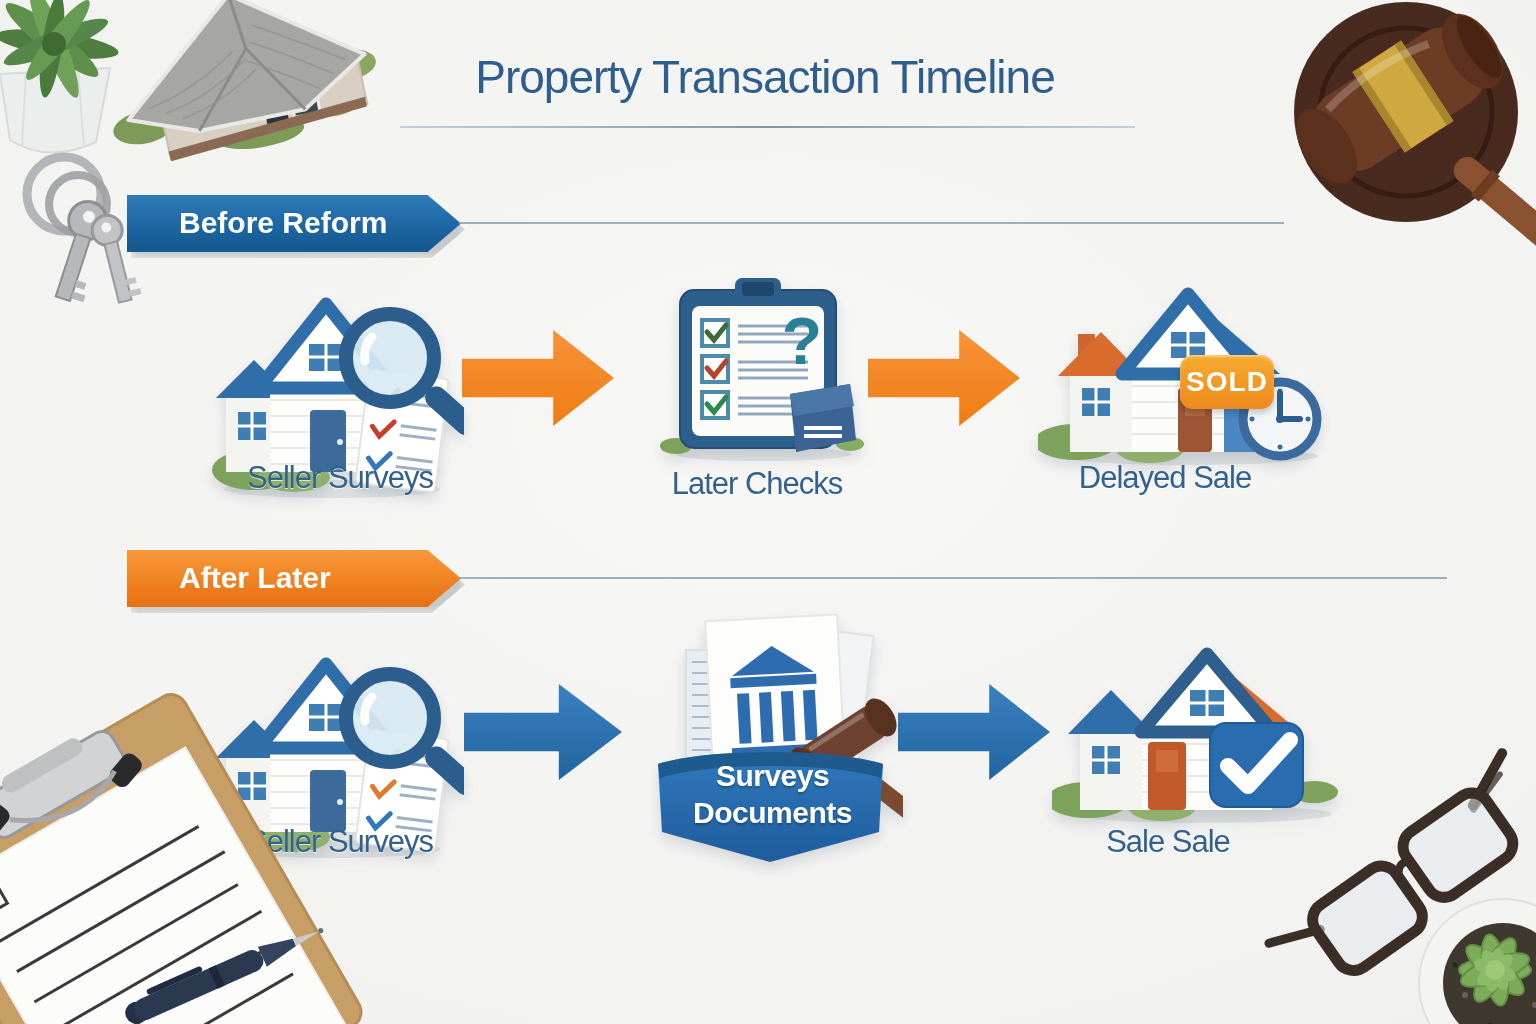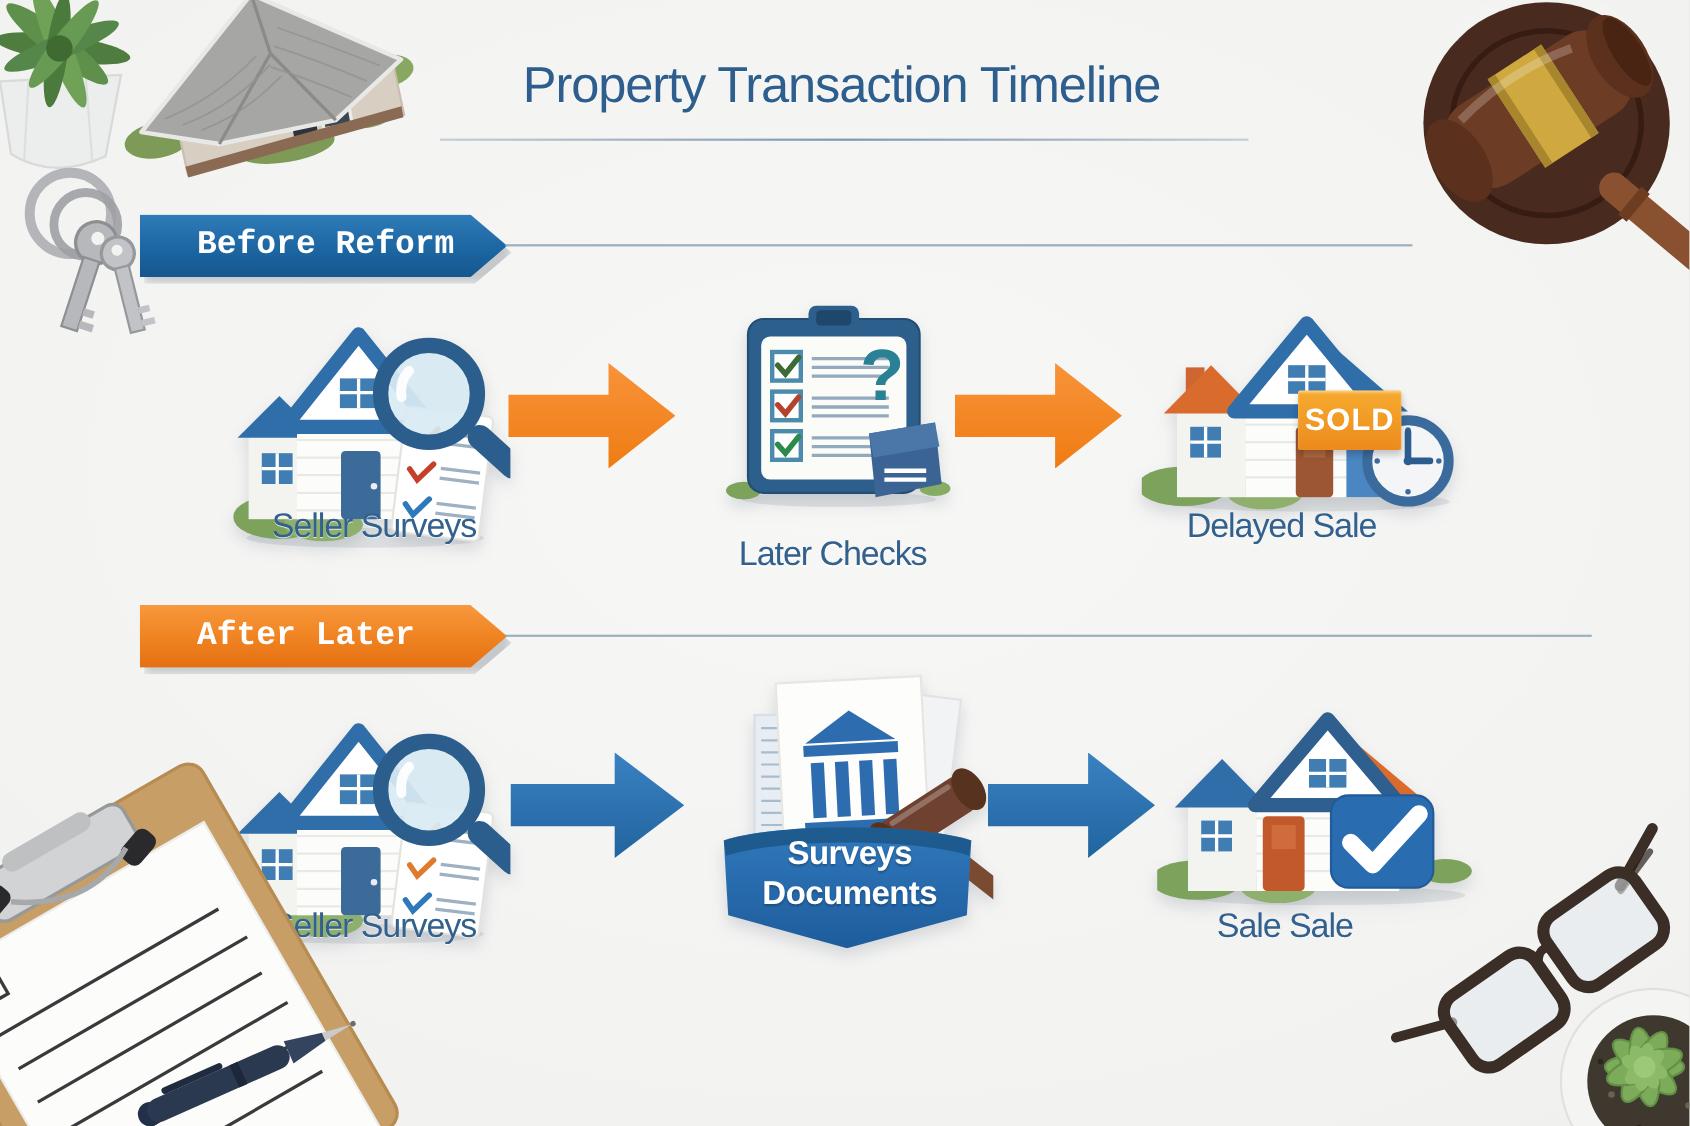--- a/index.html
+++ b/index.html
@@ -15,21 +15,21 @@
     left:380px;top:50px;width:770px;text-align:center;
     font-size:46px;font-weight:normal;letter-spacing:-1px;color:#2d5e8d;
     text-shadow:0 1px 1px rgba(255,255,255,.8);
   }
   .title-rule{left:400px;top:126px;width:735px;height:2px;
     background:linear-gradient(90deg,#c3cfd9 0%, #7e98ad 50%, #c3cfd9 100%);}
   
   .banner{
     left:127px;width:334px;height:57px;box-sizing:border-box;padding-left:52px;
     clip-path:polygon(0 0, 90% 0, 100% 50%, 90% 100%, 0 100%);
-    color:#ffffff;font-size:30px;font-weight:bold;line-height:56px;letter-spacing:0;font-family:Liberation Mono, monospace;
+    color:#ffffff;font-size:30px;font-weight:bold;line-height:56px;letter-spacing:0;
   }
   .banner-shadow{left:131px;width:334px;height:57px;filter:blur(5px);opacity:.28;background:#4a5660;
     clip-path:polygon(0 0, 90% 0, 100% 50%, 90% 100%, 0 100%);}
   .banner.before{top:195px;background:linear-gradient(180deg,#2f7cb8 0%, #1c66a2 55%, #15578e 100%);}
   .banner.after{top:550px;background:linear-gradient(180deg,#f8983c 0%, #ef8220 55%, #e56f12 100%);}
   .bshadow1{top:201px;} .bshadow2{top:556px;}
   .hline{height:2px;background:#8ba3b3;opacity:.85;}
   .hline.l1{left:459px;top:222px;width:825px;}
   .hline.l2{left:459px;top:577px;width:988px;}
   
@@ -42,21 +42,21 @@
   .a3{left:464px;top:684px;width:158px;height:96px;}
   .a4{left:898px;top:684px;width:152px;height:96px;}
   
   .step-label{
     width:260px;text-align:center;font-size:31px;font-weight:normal;letter-spacing:-1px;
     color:#33618e;text-shadow:0 1px 0 rgba(255,255,255,.7);
   }
   .icon-svg{filter:drop-shadow(0 7px 7px rgba(70,85,100,.18));}
   
   .sold-badge{
-    left:1180px;top:355px;width:94px;height:54px;border-radius:2px;
+    left:1180px;top:355px;width:94px;height:54px;border-radius:13px;
     background:linear-gradient(180deg,#f6ab2f,#ec8a1d);
     color:#fff;font-weight:bold;font-size:28px;line-height:54px;text-align:center;letter-spacing:1px;
     box-shadow:0 4px 6px rgba(0,0,0,.2), inset 0 2px 2px rgba(255,255,255,.4);
   }
   .qmark{left:766px;top:303px;width:72px;text-align:center;font-size:66px;font-weight:bold;color:#2a8094;}
   .reform-text{left:655px;top:757px;width:235px;text-align:center;color:#ffffff;
     font-size:30px;font-weight:bold;line-height:37px;letter-spacing:-0.5px;
     text-shadow:0 2px 2px rgba(0,0,0,.25);}
 </style>
 </head>
@@ -134,21 +134,21 @@
       <path d="M49 128 l7 8 12 -15" stroke="#2c8a4a" stroke-width="5" fill="none" stroke-linecap="round"></path>
       <path d="M80 122 H150 M80 130 H150 M80 138 H150" stroke="#93a9bd" stroke-width="3"></path>
     </g>
     <g>
       <polygon points="132,118 192,108 198,164 138,176" fill="#3b6394"></polygon>
       <polygon points="132,118 192,108 196,130 136,140" fill="#4a77a8"></polygon>
       <path d="M146 152 H184 M146 160 H184" stroke="#ffffff" stroke-width="4"></path>
     </g>
   </svg>
   <div class="abs qmark">?</div>
-  <div class="abs step-label" style="left:627px;top:486px;">Later Checks</div>
+  <div class="abs step-label" style="left:627px;top:466px;">Later Checks</div>
 
   <div class="abs arrow orange a2"></div>
 
   <svg class="abs icon-svg" style="left:1038px;top:276px;" width="300" height="190" viewBox="0 0 300 190">
     <ellipse cx="150" cy="180" rx="130" ry="9" fill="rgba(100,115,130,.15)"></ellipse>
     <ellipse cx="38" cy="166" rx="42" ry="18" fill="#7da25b"></ellipse>
     <ellipse cx="112" cy="173" rx="34" ry="14" fill="#8fb06c"></ellipse>
     <rect x="40" y="58" width="17" height="42" fill="#cf6530"></rect>
     <rect x="32" y="96" width="62" height="80" fill="#f3f3f0"></rect>
     <polygon points="20,100 63,56 106,100" fill="#d96b2d"></polygon>

